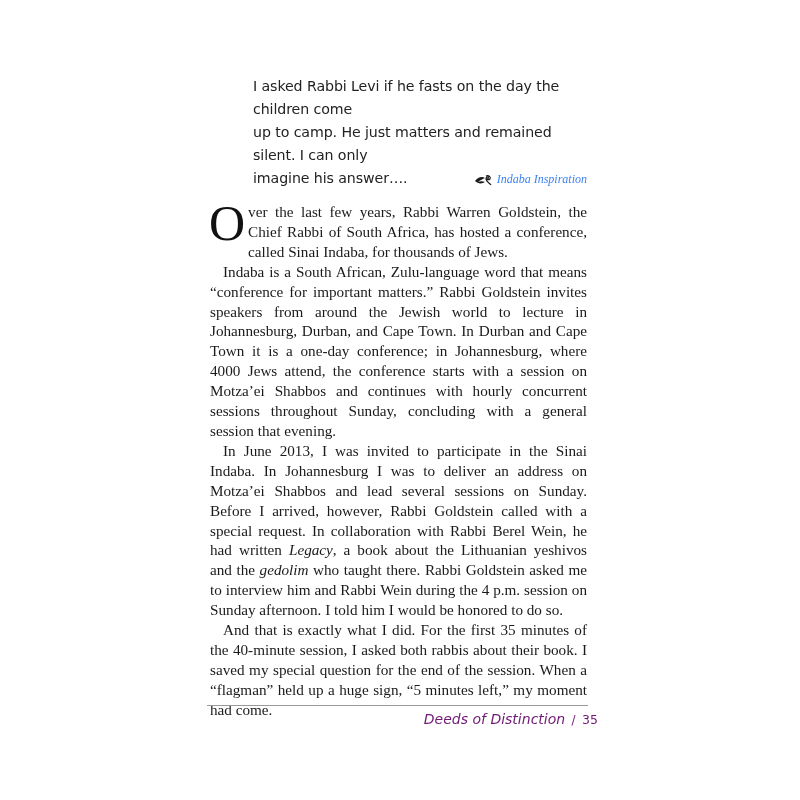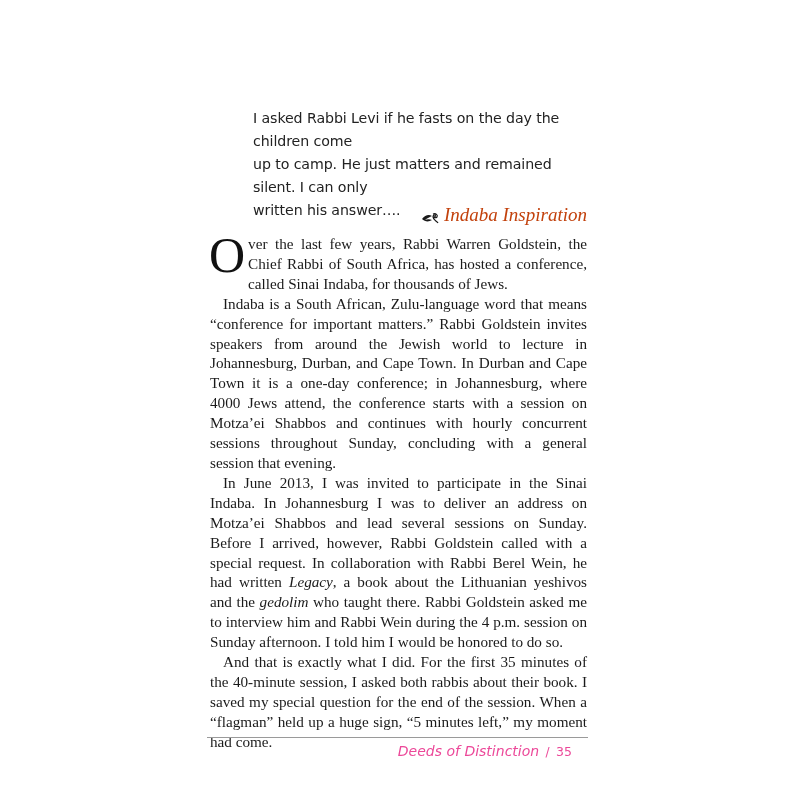--- a/index.html
+++ b/index.html
@@ -12,41 +12,40 @@
       height: 800px;
       position: relative;
       overflow: hidden;
       color: #1e1e1e;
     }
     .page {
       position: absolute;
       left: 0; top: 0;
       width: 800px; height: 724px;
       background: #ffffff;
-      margin-top: 32px;
     }
     .intro-block {
       position: absolute;
       left: 253px;
       top: 75px;
       width: 340px;
       font-family: "DejaVu Sans", sans-serif;
       font-size: 14.2px;
       line-height: 23px;
       color: #222;
       letter-spacing: -0.1px;
     }
     .section-heading {
       position: absolute;
       right: 213px;
       top: 172px;
       font-family: "Liberation Serif", serif;
       font-style: italic;
-      font-size: 19px;
-      color: #c2410c;
+      font-size: 12px;
+      color: #3b82f6;
       display: flex;
       align-items: center;
       gap: 3px;
     }
     .ornament {
       display: inline-block;
       width: 20px;
       height: 14px;
     }
     .body-text {
@@ -81,40 +80,40 @@
     .footer-rule {
       position: absolute;
       left: 207px;
       top: 705px;
       width: 381px;
       height: 0;
       border-top: 1px solid #9a9a9a;
     }
     .footer {
       position: absolute;
-      right: 228px;
+      right: 202px;
       top: 711px;
       font-family: "DejaVu Sans", sans-serif;
       font-size: 14px;
-      color: #ec4899;
+      color: #701a75;
       white-space: nowrap;
     }
     .footer .title { font-style: italic; }
     .footer .sep { font-size: 12px; margin: 0 2px; }
     .footer .num { font-size: 12.5px; }
   </style>
 </head>
 <body>
 
 <div class="page">
 
   <div class="intro-block">
     <div>I asked Rabbi Levi if he fasts on the day the children come</div>
     <div>up to camp. He just matters and remained silent. I can only</div>
-    <div>written his answer….</div>
+    <div>imagine his answer….</div>
   </div>
 
   <div class="section-heading">
     <span class="ornament">
       <svg width="20" height="14" viewBox="0 0 20 14">
         <path d="M1 8 C4 4, 8 3, 11 5 C9 6, 6 7, 4 9 C6 8, 9 8, 11 9 C8 11, 4 11, 1 8 Z" fill="#1a1a1a"></path>
         <path d="M12 3 C15 2, 17 4, 16 6 C15 7, 13 7, 13 6 C14 6, 15 5, 14 4 C13 3.5, 12 4.5, 12 6 C12 9, 16 10, 17 12" stroke="#1a1a1a" stroke-width="1.2" fill="none"></path>
       </svg>
     </span>
     <span>Indaba Inspiration</span>

